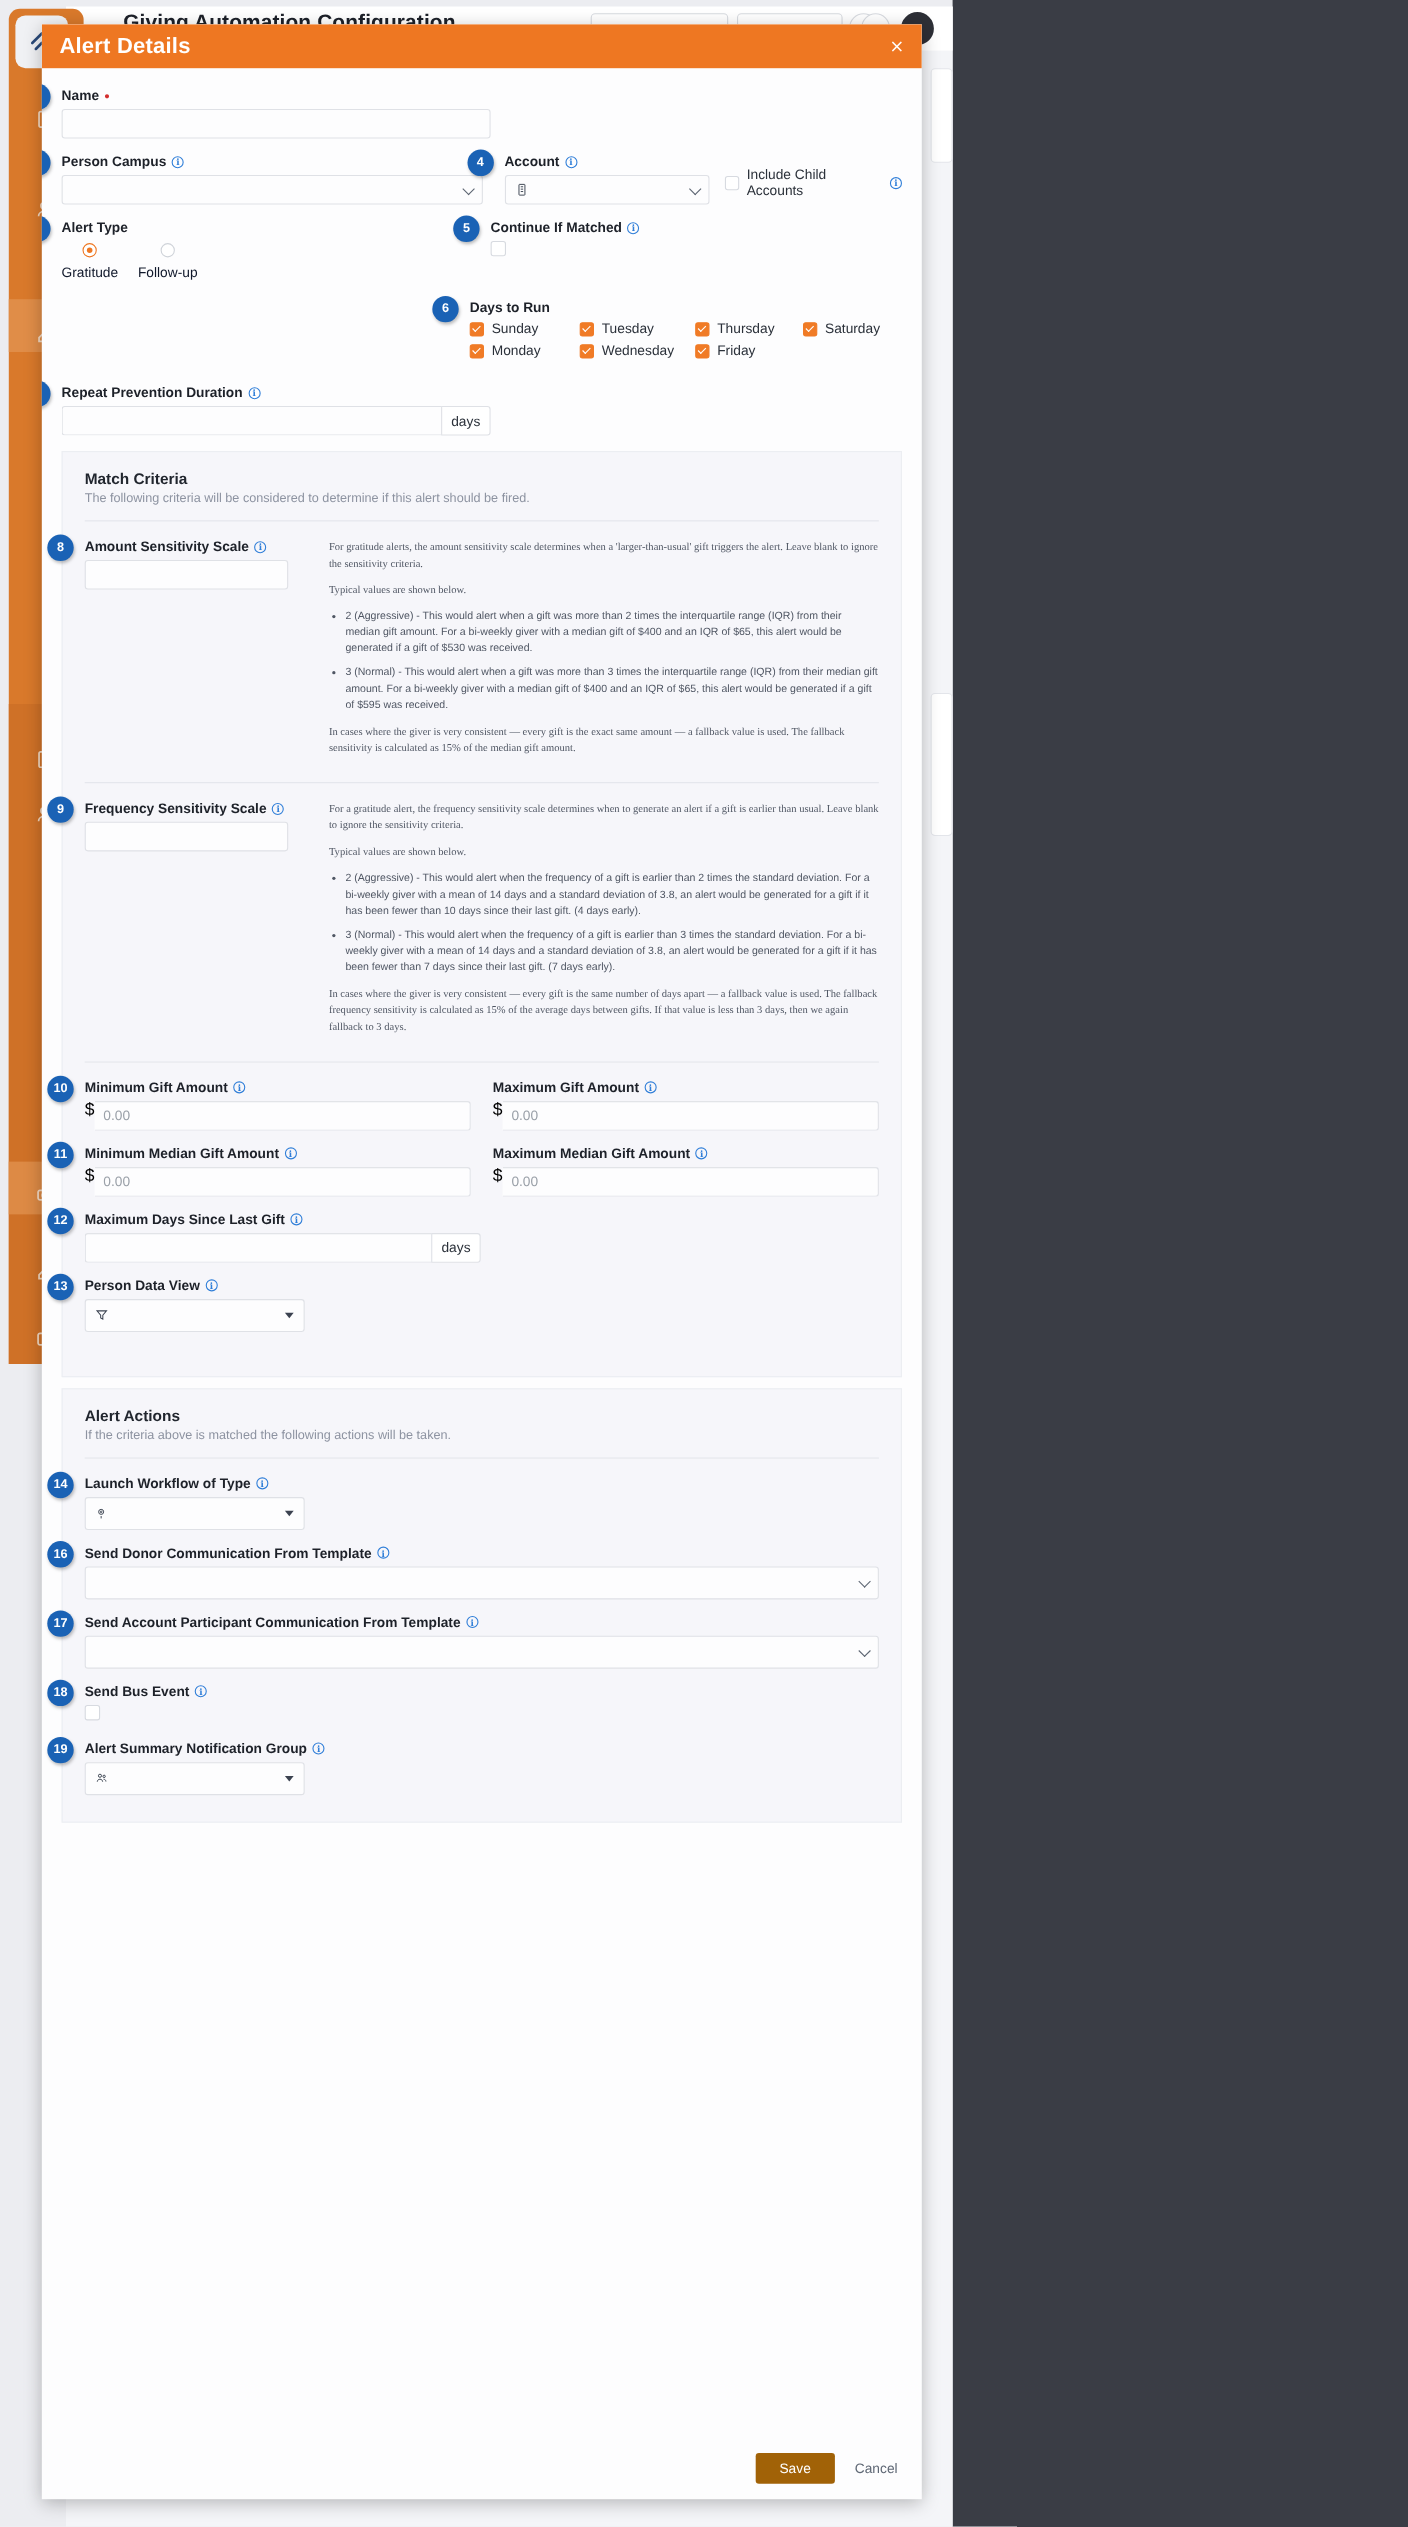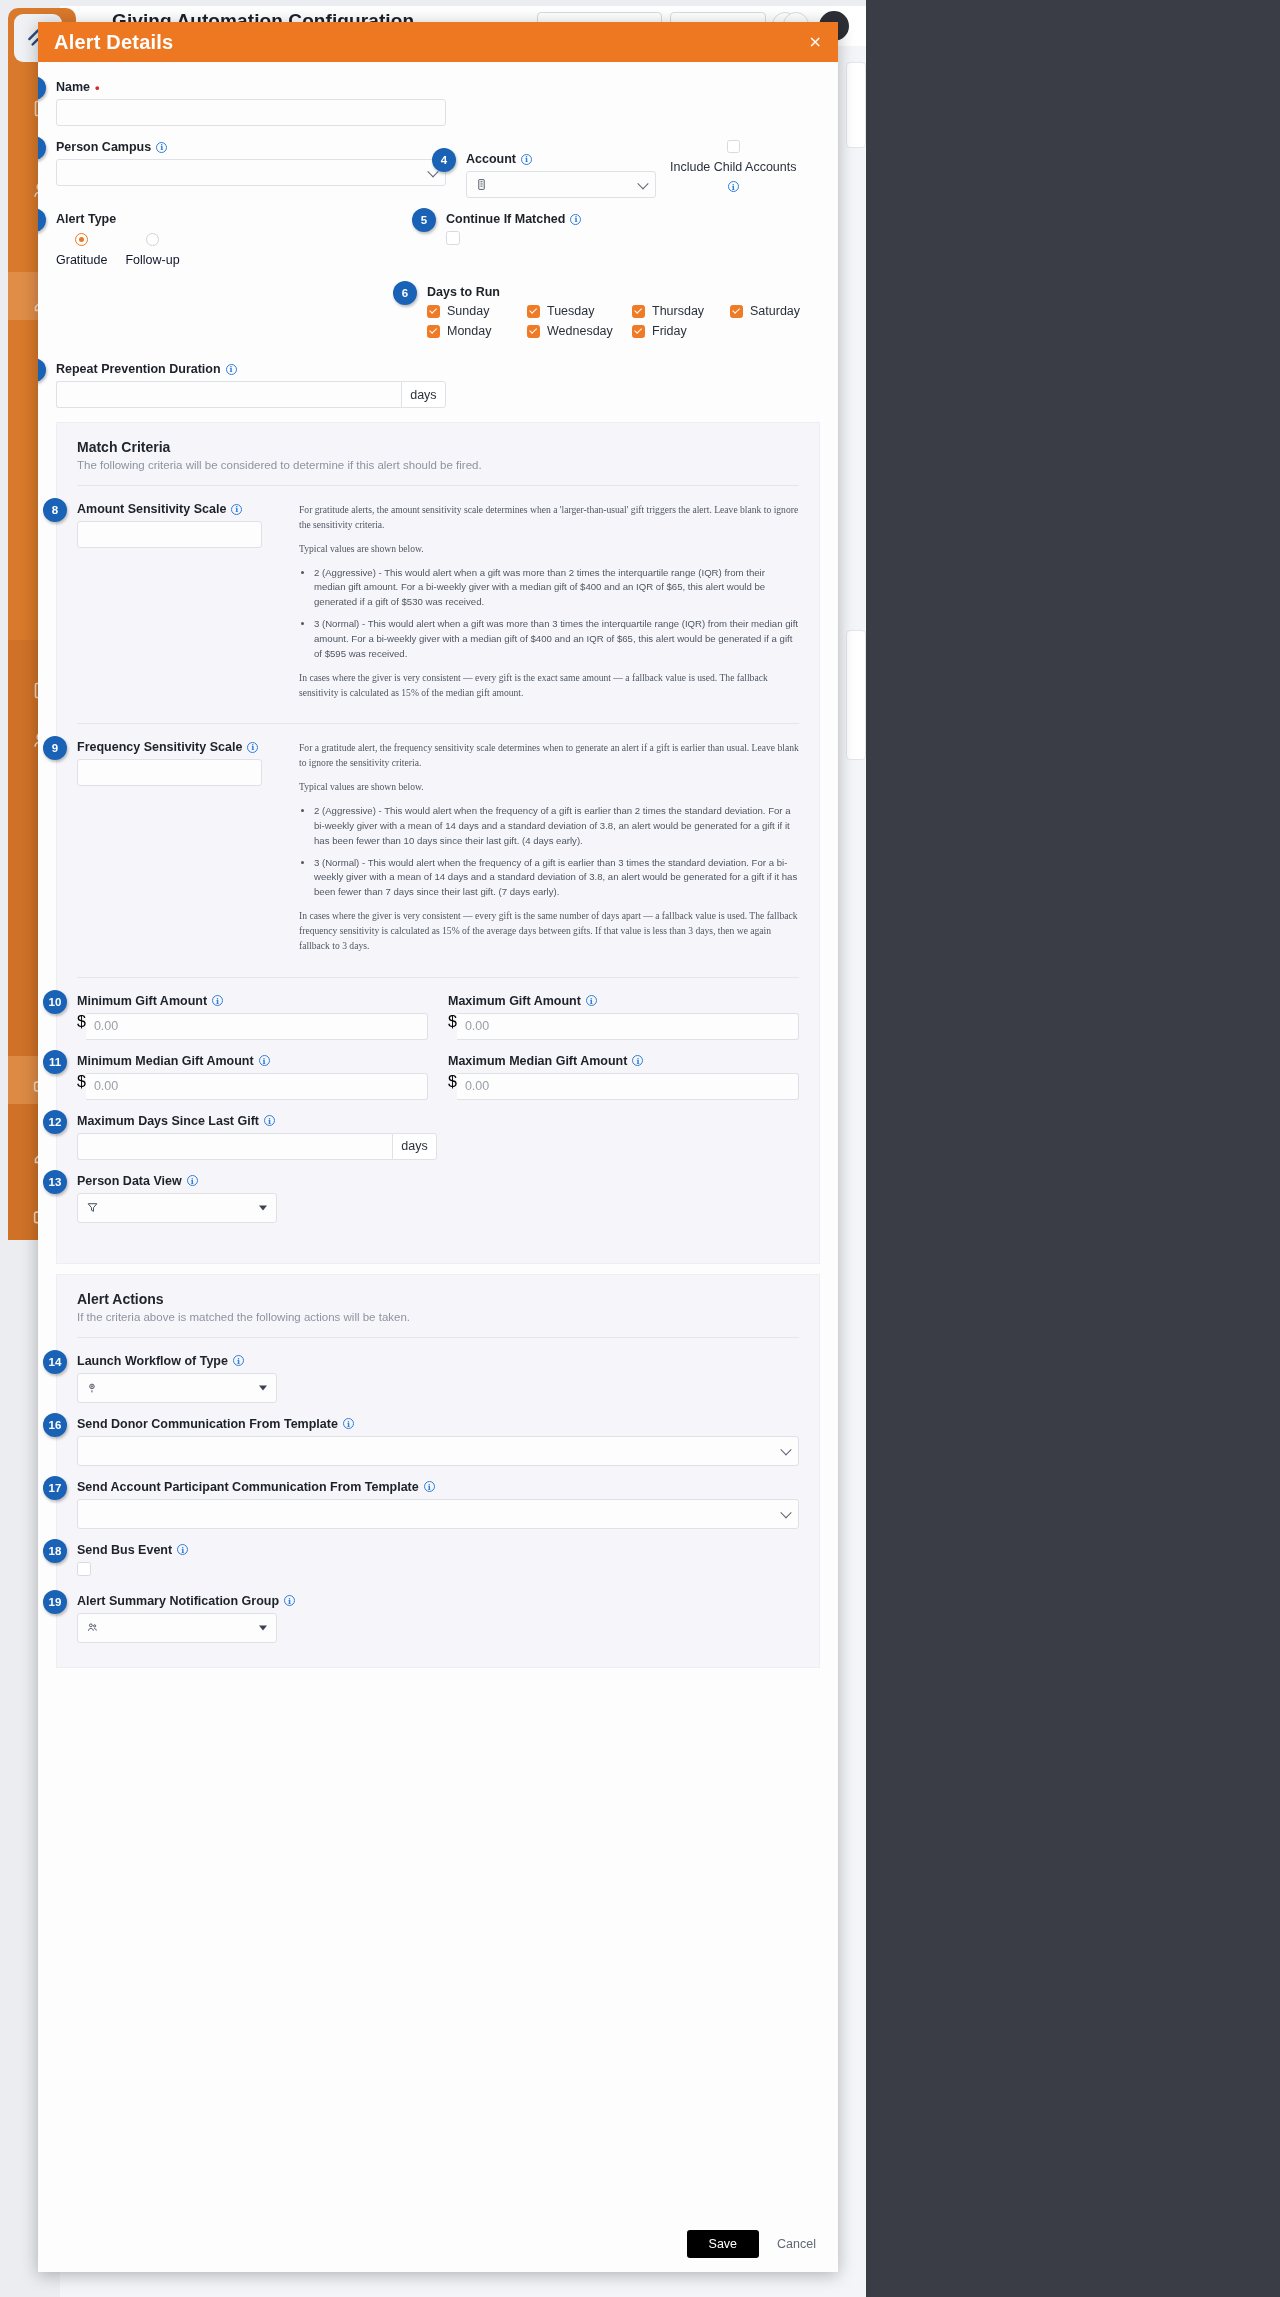--- a/index.html
+++ b/index.html
@@ -192,21 +192,21 @@
   .crit-right { flex:1 1 auto; font-size:9.6px; color:#4f5663; line-height:1.55; padding-top:1px; }
   .crit-right p { margin:0 0 9px 0;font-family:Liberation Serif, serif; }
   .crit-right ul { margin:0 0 9px 0; padding-left:15px; }
   .crit-right li { margin-bottom:7px; }
 
   .cols2 { display:flex; gap:20px; }
   .cols2 > div { flex:1 1 0; }
 
   
   .btn-save {
-    background:#000000; color:#fff; border:none; border-radius:3px;
+    background:#a16207; color:#fff; border:none; border-radius:3px;
     padding:7px 22px; font-size:12.5px; cursor:pointer;
     font-family:"Liberation Sans", sans-serif;
   }
   .btn-cancel {
     background:none; border:none; color:#5f6875; font-size:12.5px; cursor:pointer;
     padding:7px 4px; font-family:"Liberation Sans", sans-serif;
   }
   .tall { height:30px !important; }
   .dv-sel { width:200px; }
 </style>
@@ -333,21 +333,21 @@
                     <rect x="7" y="3" width="10" height="18" rx="1"></rect>
                     <line x1="10" y1="7" x2="14" y2="7"></line>
                     <line x1="10" y1="11" x2="14" y2="11"></line>
                     <line x1="10" y1="15" x2="14" y2="15"></line>
                   </svg>
               </span>
               <span></span>
               <span class="chev"></span>
             </div>
           </div>
-          <div class="cbrow" style="padding-bottom:6px;flex-direction:column;">
+          <div class="cbrow" style="padding-bottom:6px;">
             <span class="cb"></span>
             <span>Include Child Accounts</span>
             <span class="info">i</span>
           </div>
         </div>
       </div>
     </div>
 
     <div style="display:flex; ">
       <div class="field" style="width:390px;">

